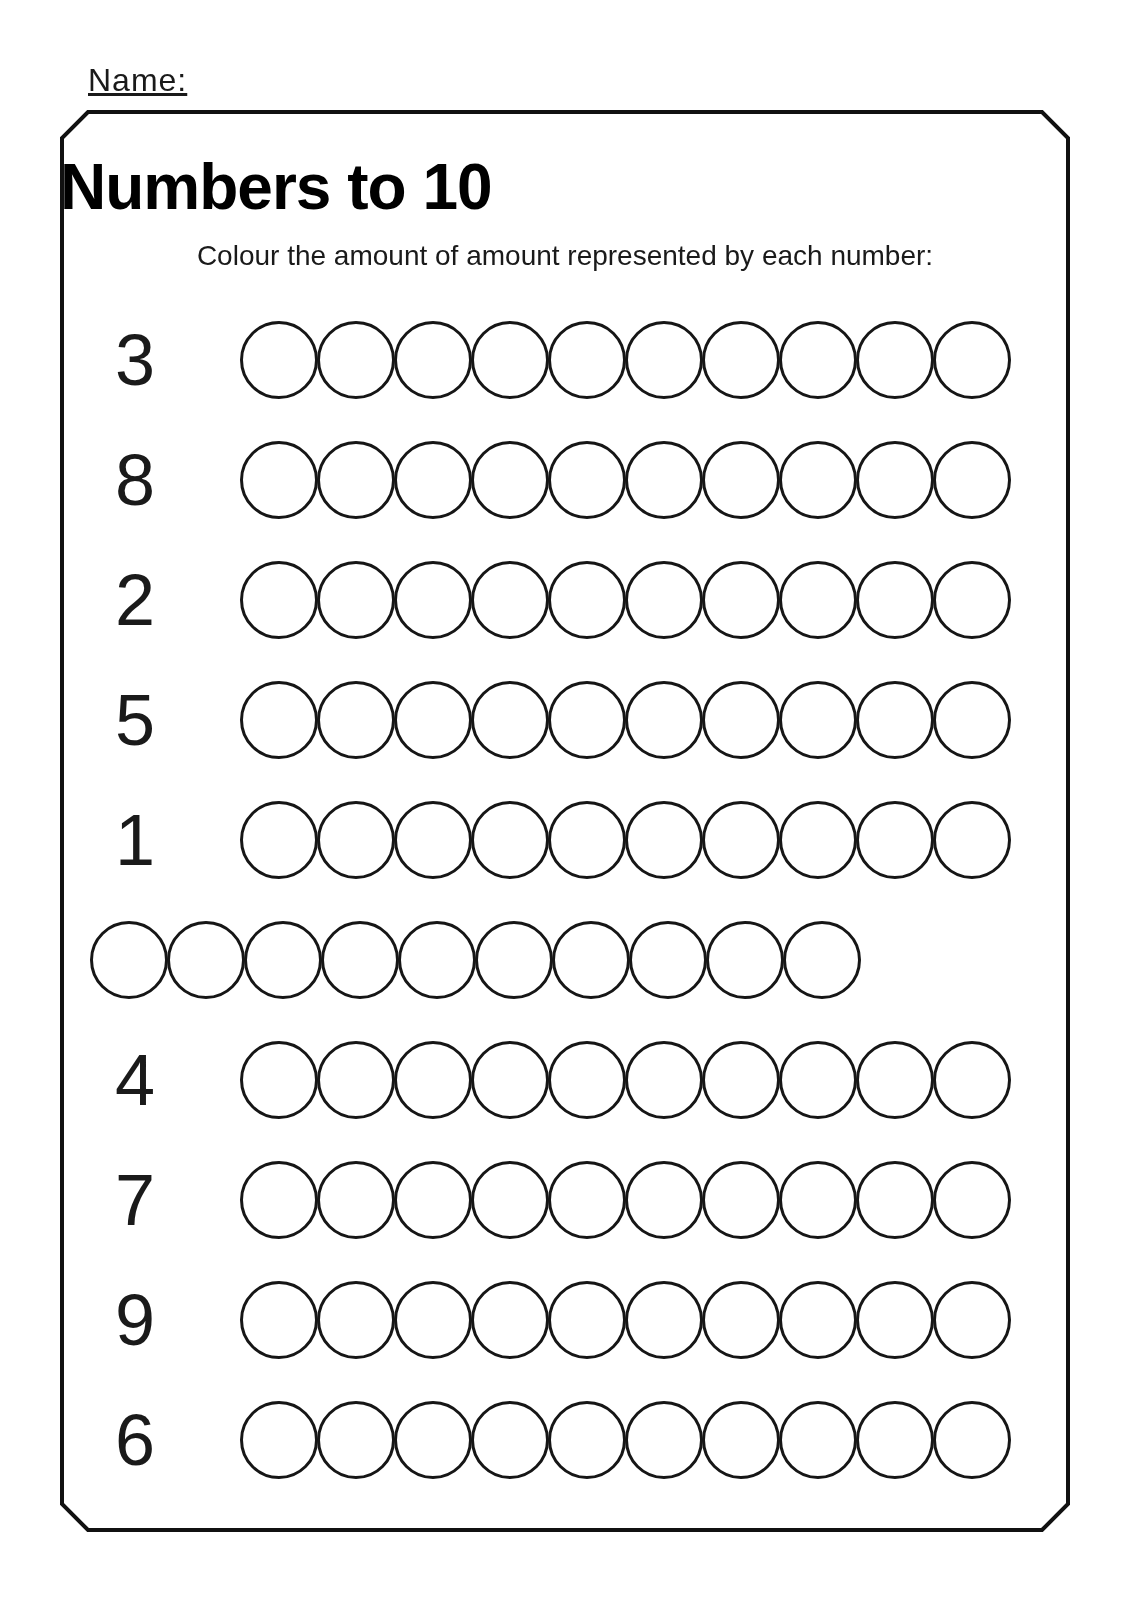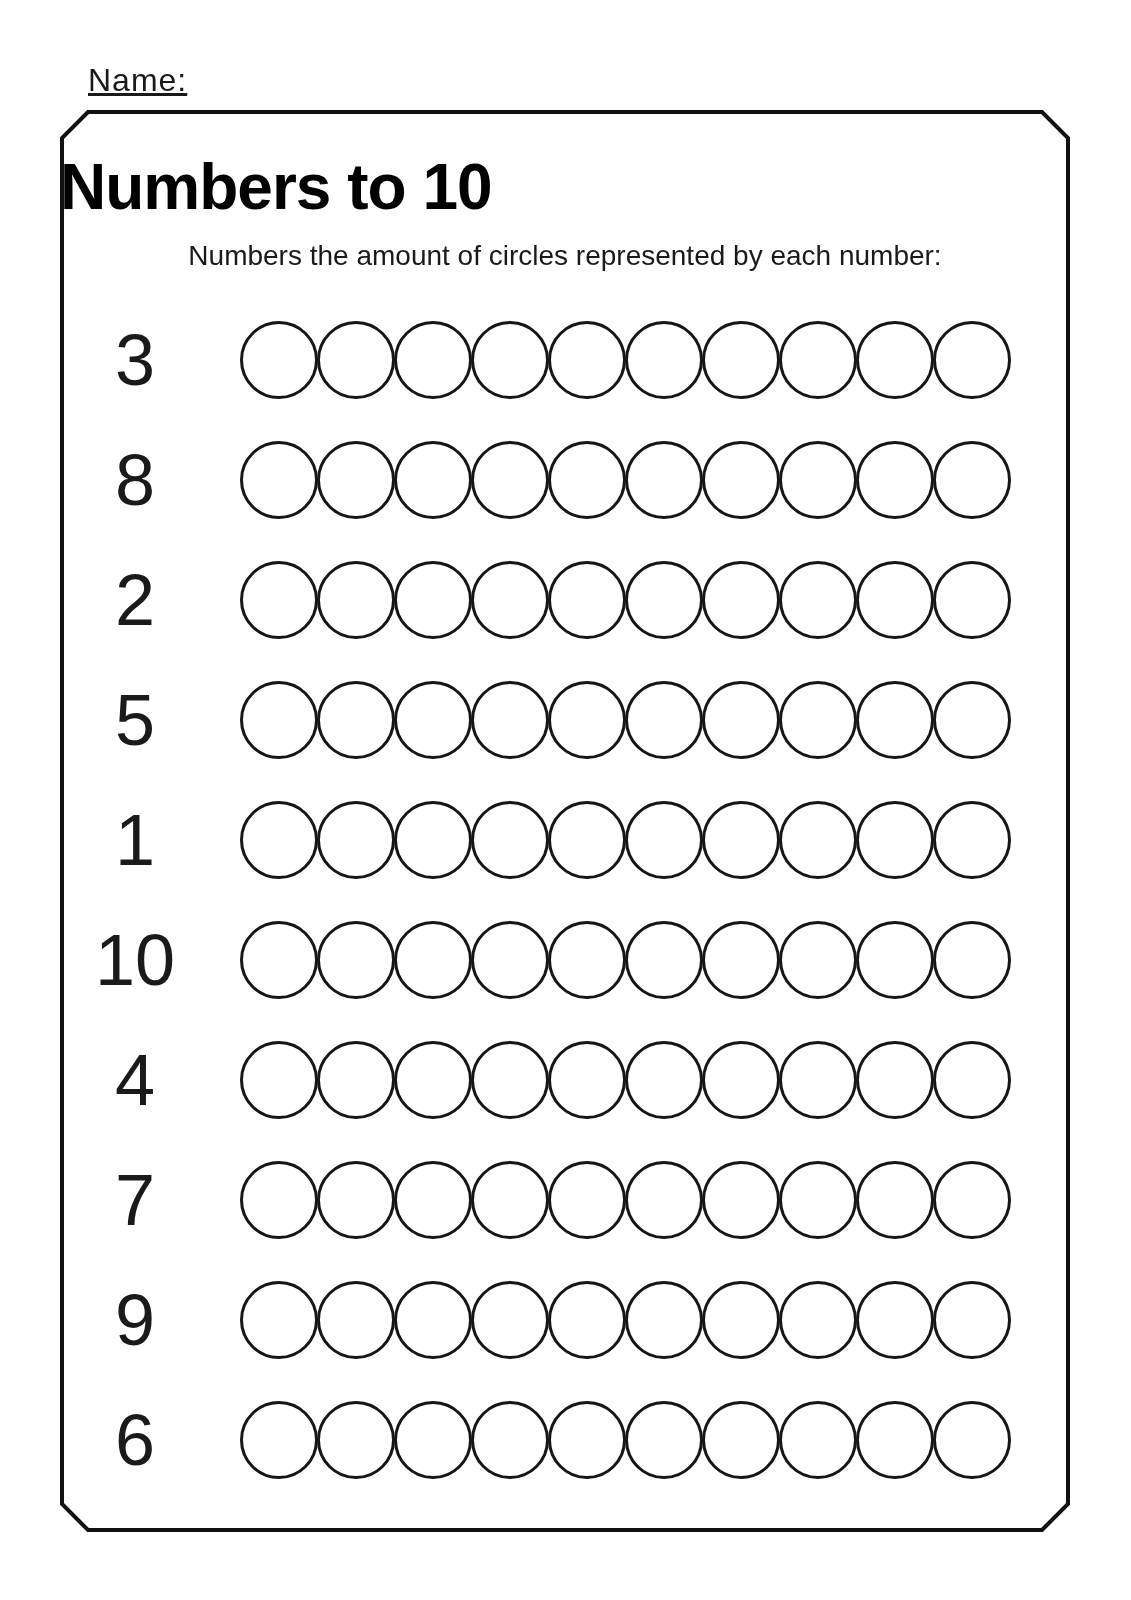--- a/index.html
+++ b/index.html
@@ -102,21 +102,21 @@
   <div class="name-label">Name:</div>
 
   <div class="sheet">
 
     <svg class="border-svg" viewBox="0 0 1010 1422" aria-hidden="true">
       <polygon points="28,2 982,2 1008,28 1008,1394 982,1420 28,1420 2,1394 2,28" fill="none" stroke="#111111" stroke-width="4"></polygon>
     </svg>
 
     <h1 class="title">Numbers to 10</h1>
 
-    <p class="instruction">Numbers the amount of circles represented by each number:</p>
+    <p class="instruction">Colour the amount of amount represented by each number:</p>
 
     <div class="rows">
   <div class="row">
     <div class="num">3</div>
     <div class="circles">
             <div class="circle"></div>
             <div class="circle"></div>
             <div class="circle"></div>
             <div class="circle"></div>
             <div class="circle"></div>
@@ -186,21 +186,20 @@
             <div class="circle"></div>
             <div class="circle"></div>
             <div class="circle"></div>
             <div class="circle"></div>
             <div class="circle"></div>
             <div class="circle"></div>
           </div>
   </div>
 
   <div class="row">
-    <div class="num">10</div>
     <div class="circles">
             <div class="circle"></div>
             <div class="circle"></div>
             <div class="circle"></div>
             <div class="circle"></div>
             <div class="circle"></div>
             <div class="circle"></div>
             <div class="circle"></div>
             <div class="circle"></div>
             <div class="circle"></div>

